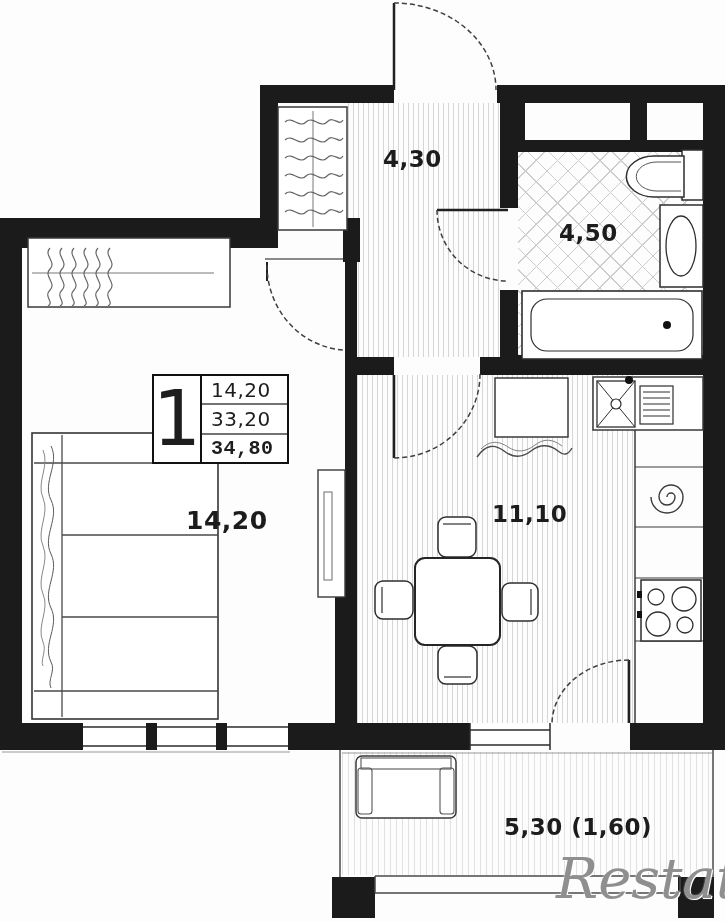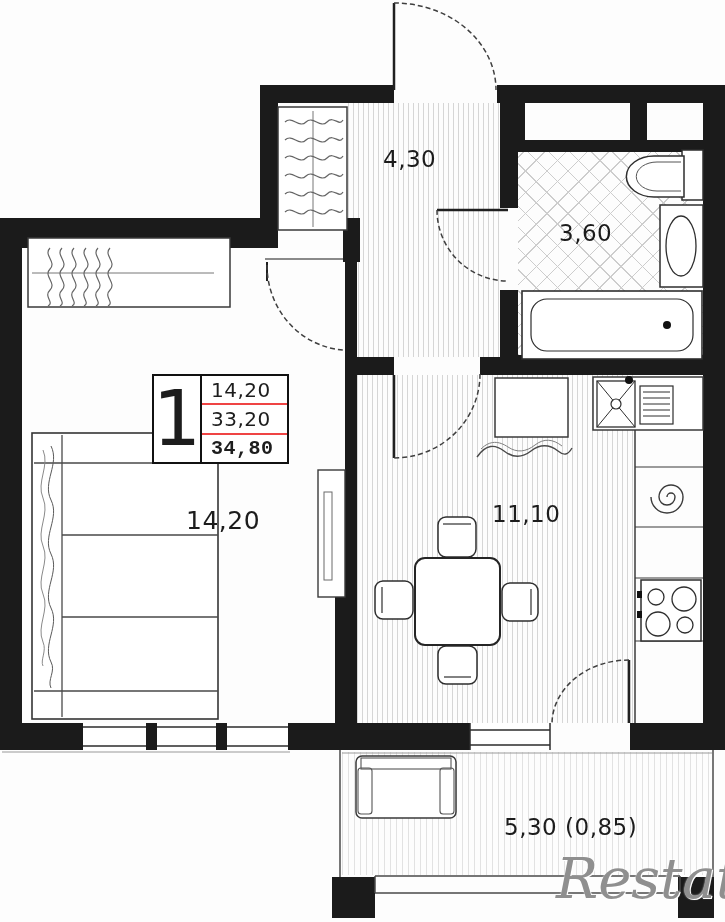--- a/index.html
+++ b/index.html
@@ -11,36 +11,36 @@
   }
   .abs{position:absolute;}
   
   .hatch-v{background:repeating-linear-gradient(90deg,#d6d6d6 0 1px,rgba(0,0,0,0) 1px 5px);}
   .hatch-v-light{background:repeating-linear-gradient(90deg,#e2e2e2 0 1px,rgba(0,0,0,0) 1px 6px);}
   .hatch-x{background:
       repeating-linear-gradient(45deg,#cdcdcd 0 1px,rgba(0,0,0,0) 1px 15px),
       repeating-linear-gradient(-45deg,#cdcdcd 0 1px,rgba(0,0,0,0) 1px 15px);}
   svg.geom{position:absolute;left:0;top:0;z-index:3;}
   .room-label{
-    position:absolute;z-index:4;font-size:23px;font-weight:400;
+    position:absolute;z-index:4;font-size:23px;font-weight:700;
     letter-spacing:.5px;color:#1c1c1c;white-space:nowrap;
   }
   
   .info-box{
     position:absolute;left:152px;top:374px;width:137px;height:90px;z-index:5;
     background:#fff;border:2.5px solid #111;display:flex;box-sizing:border-box;
   }
   .info-num{
     width:48px;border-right:2px solid #111;display:flex;align-items:center;justify-content:center;
     font-size:76px;font-weight:400;line-height:1;box-sizing:border-box;
   }
   .info-rows{flex:1;display:flex;flex-direction:column;}
   .info-row{
     flex:1;display:flex;align-items:center;padding-left:9px;font-size:20px;letter-spacing:.5px;
-    border-top:2px solid #ef4444;box-sizing:border-box;
+    border-top:2px solid #737373;box-sizing:border-box;
   }
   .info-row:first-child{border-top:none;}
   .info-row.total{font-weight:bold;font-family:Liberation Mono, monospace;}
   .watermark{
     position:absolute;left:556px;top:846px;z-index:6;
     font-family:"DejaVu Serif","Liberation Serif",serif;
     font-style:italic;font-size:56px;color:#8f8f8f;
     text-shadow:0 0 2px #ffffff,1px 1px 0 #ffffff;white-space:nowrap;
   }
 </style>
@@ -241,24 +241,24 @@
 
     <g>
       <rect x="356" y="756" width="100" height="62" rx="6" fill="#ffffff" stroke="#3a3a3a" stroke-width="1.5"></rect>
       <rect x="361" y="758" width="90" height="11" fill="none" stroke="#555" stroke-width="1.1"></rect>
       <rect x="358" y="768" width="14" height="46" rx="3" fill="none" stroke="#555" stroke-width="1.1"></rect>
       <rect x="440" y="768" width="14" height="46" rx="3" fill="none" stroke="#555" stroke-width="1.1"></rect>
     </g>
   </svg>
 
   <div class="room-label" style="left:383px;top:146px;">4,30</div>
-  <div class="room-label" style="left:559px;top:220px;">3,60</div>
+  <div class="room-label" style="left:559px;top:220px;">4,50</div>
   <div class="room-label" style="left:186px;top:506px;font-size:25px;">14,20</div>
   <div class="room-label" style="left:492px;top:501px;">11,10</div>
-  <div class="room-label" style="left:504px;top:814px;">5,30 (0,85)</div>
+  <div class="room-label" style="left:504px;top:814px;">5,30 (1,60)</div>
 
   <div class="info-box">
     <div class="info-num">1</div>
     <div class="info-rows">
       <div class="info-row">14,20</div>
       <div class="info-row">33,20</div>
       <div class="info-row total">34,80</div>
     </div>
   </div>
 

